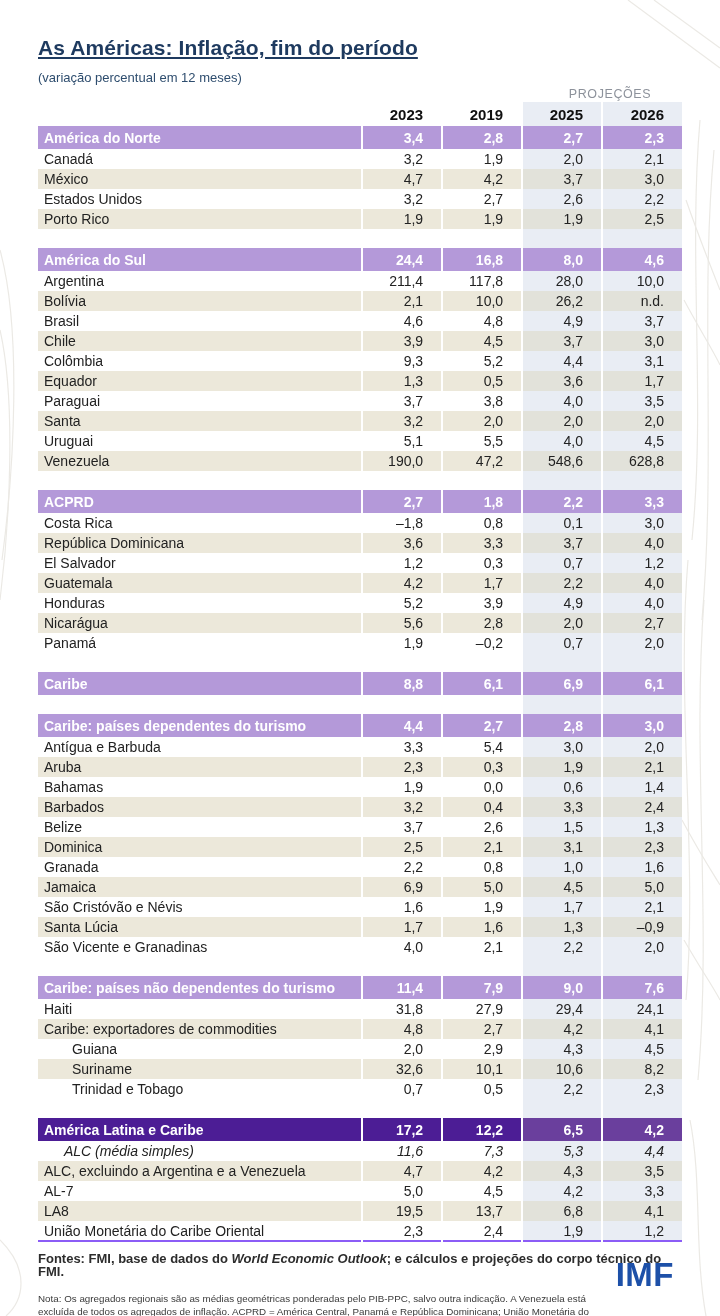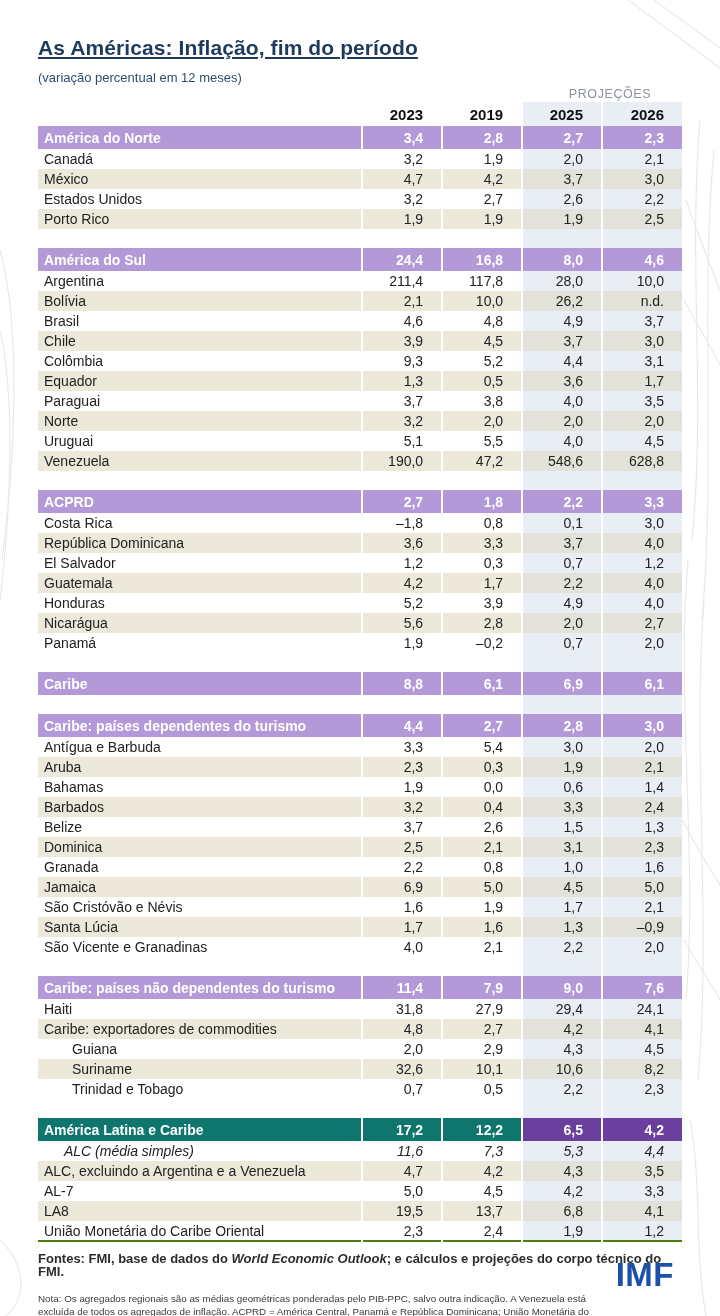--- a/index.html
+++ b/index.html
@@ -20,30 +20,30 @@
   .subtitle{color:#2e4d6e;font-size:13px;margin:0 0 2px 0;}
 
   .proj-label{
     width:144px;margin-left:500px;text-align:center;
     color:#8d929b;font-size:12.5px;letter-spacing:0.6px;
     margin-bottom:1px;
   }
 
   table.tbl{
     border-collapse:collapse;table-layout:fixed;
-    width:644px;border-bottom:2px solid #4d7c0f;
+    width:644px;border-bottom:2px solid #8b5cf6;
   }
   table.tbl td{box-sizing:border-box;font-size:14px;color:#222;vertical-align:middle;}
   td.lbl{width:292px;text-align:left;padding-left:6px;}
   td.num{width:72px;text-align:right;padding-right:18px;border-left:2px solid #fff;}
   td.lbl.ind{padding-left:34px;}
 
   tr.year td{height:24px;font-weight:bold;font-size:15px;color:#101010;}
   tr.sec td{background:#b499d9;color:#ffffff;font-weight:bold;height:23px;font-size:14px;}
-  tr.sec.dark td{background:#0f766e;}
+  tr.sec.dark td{background:#4c1d95;}
   tr.data td{height:20px;}
   tr.data.beige td{background:#ece8da;}
   tr.gap td{height:19px;}
   tr.italic td{font-style:italic;}
   tr.italic td.lbl{padding-left:26px;}
 
   
   tr.year td.proj, tr.data td.proj, tr.gap td.proj{background:#e9edf4;}
   tr.data.beige td.proj{background:#e2e2da;}
   tr.sec td.proj{background:#b499d9;}
@@ -187,21 +187,21 @@
           <td class="num proj">1,7</td>
         </tr>
         <tr class="data">
           <td class="lbl">Paraguai</td>
           <td class="num">3,7</td>
           <td class="num">3,8</td>
           <td class="num proj">4,0</td>
           <td class="num proj">3,5</td>
         </tr>
         <tr class="data beige">
-          <td class="lbl">Norte</td>
+          <td class="lbl">Santa</td>
           <td class="num">3,2</td>
           <td class="num">2,0</td>
           <td class="num proj">2,0</td>
           <td class="num proj">2,0</td>
         </tr>
         <tr class="data">
           <td class="lbl">Uruguai</td>
           <td class="num">5,1</td>
           <td class="num">5,5</td>
           <td class="num proj">4,0</td>

